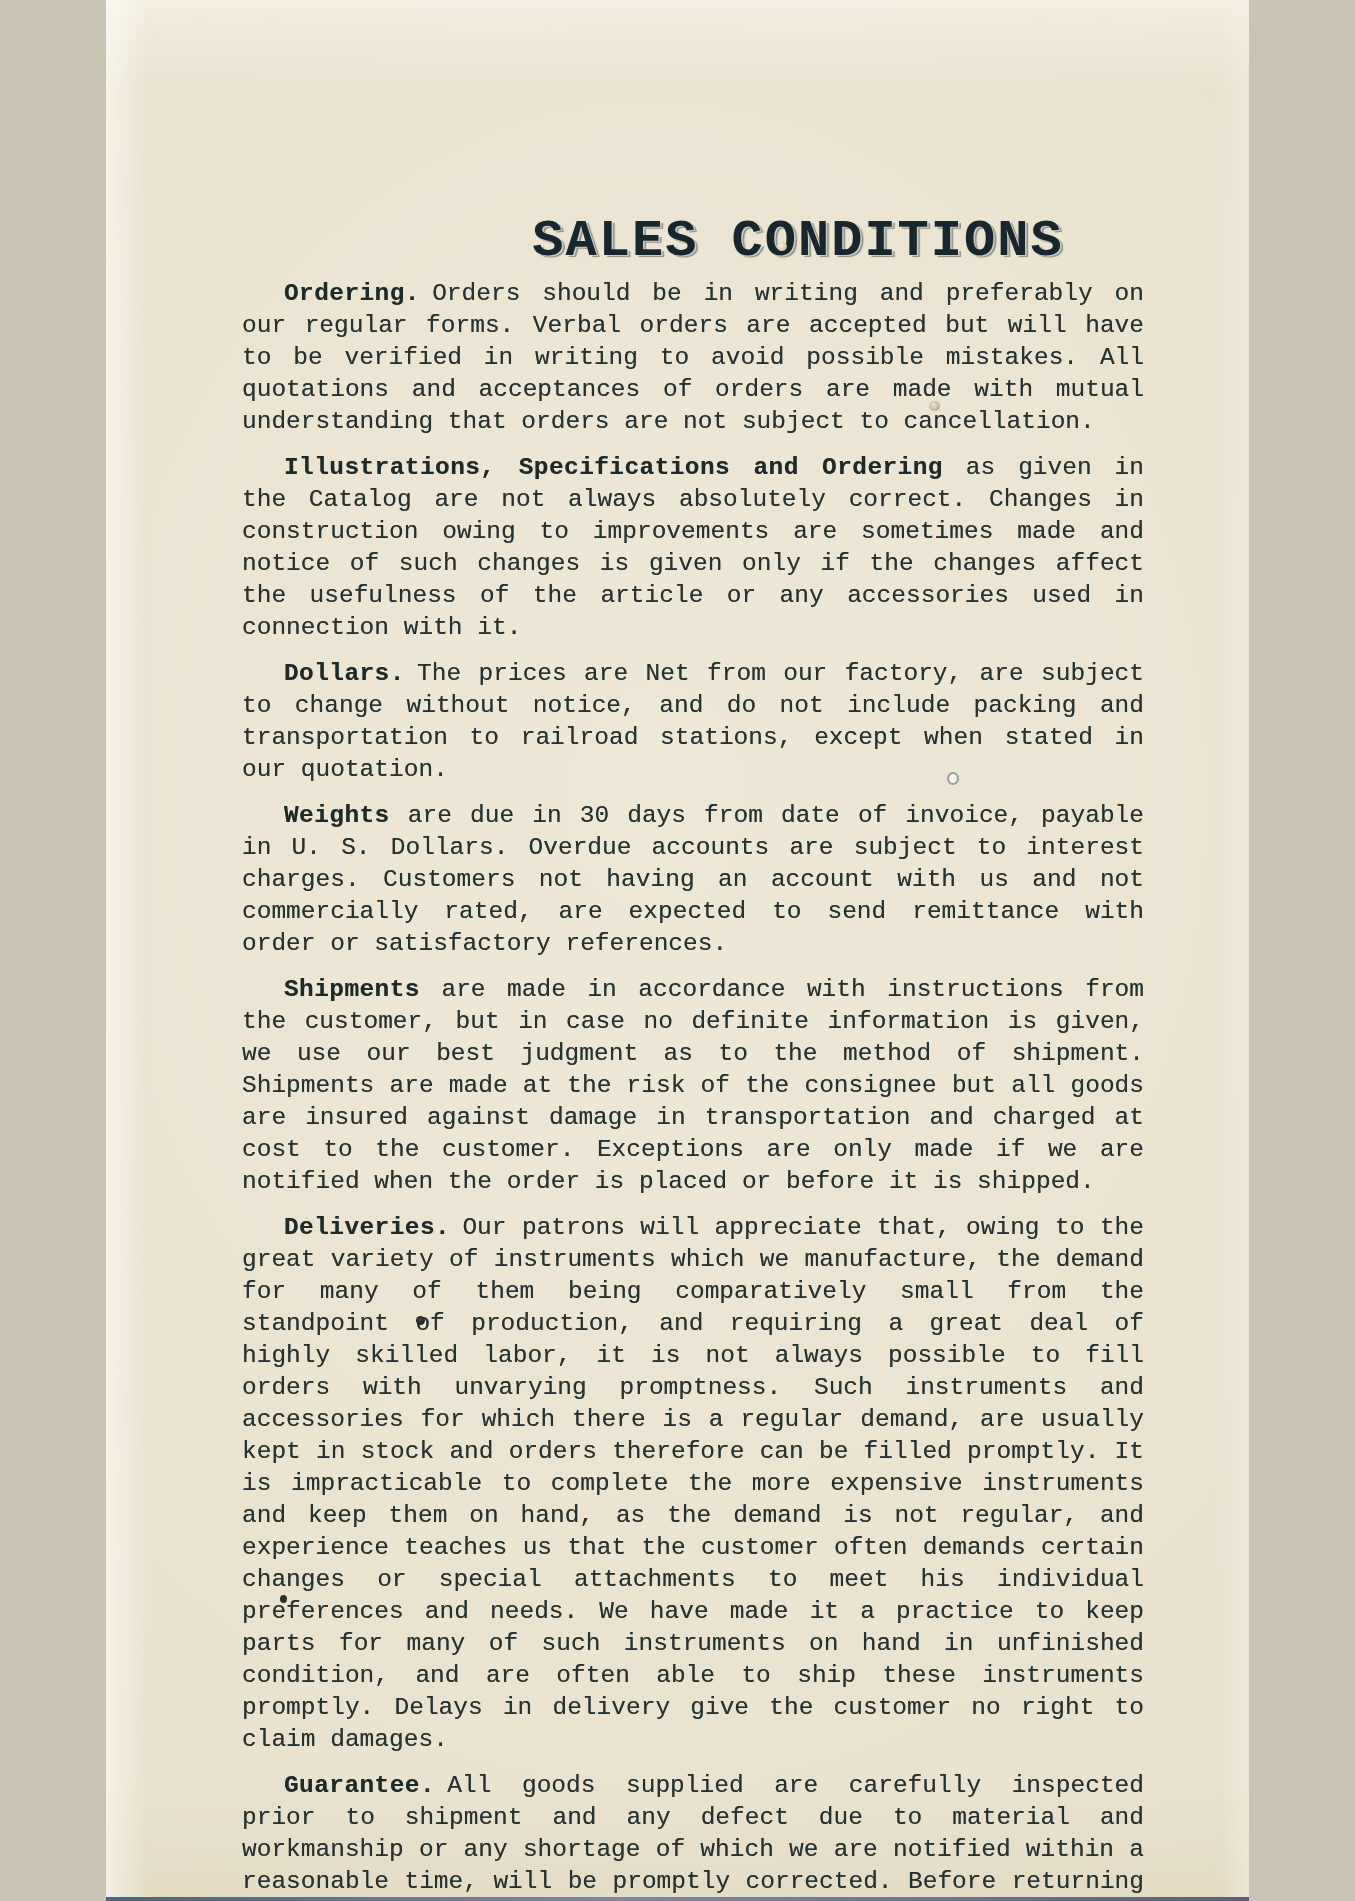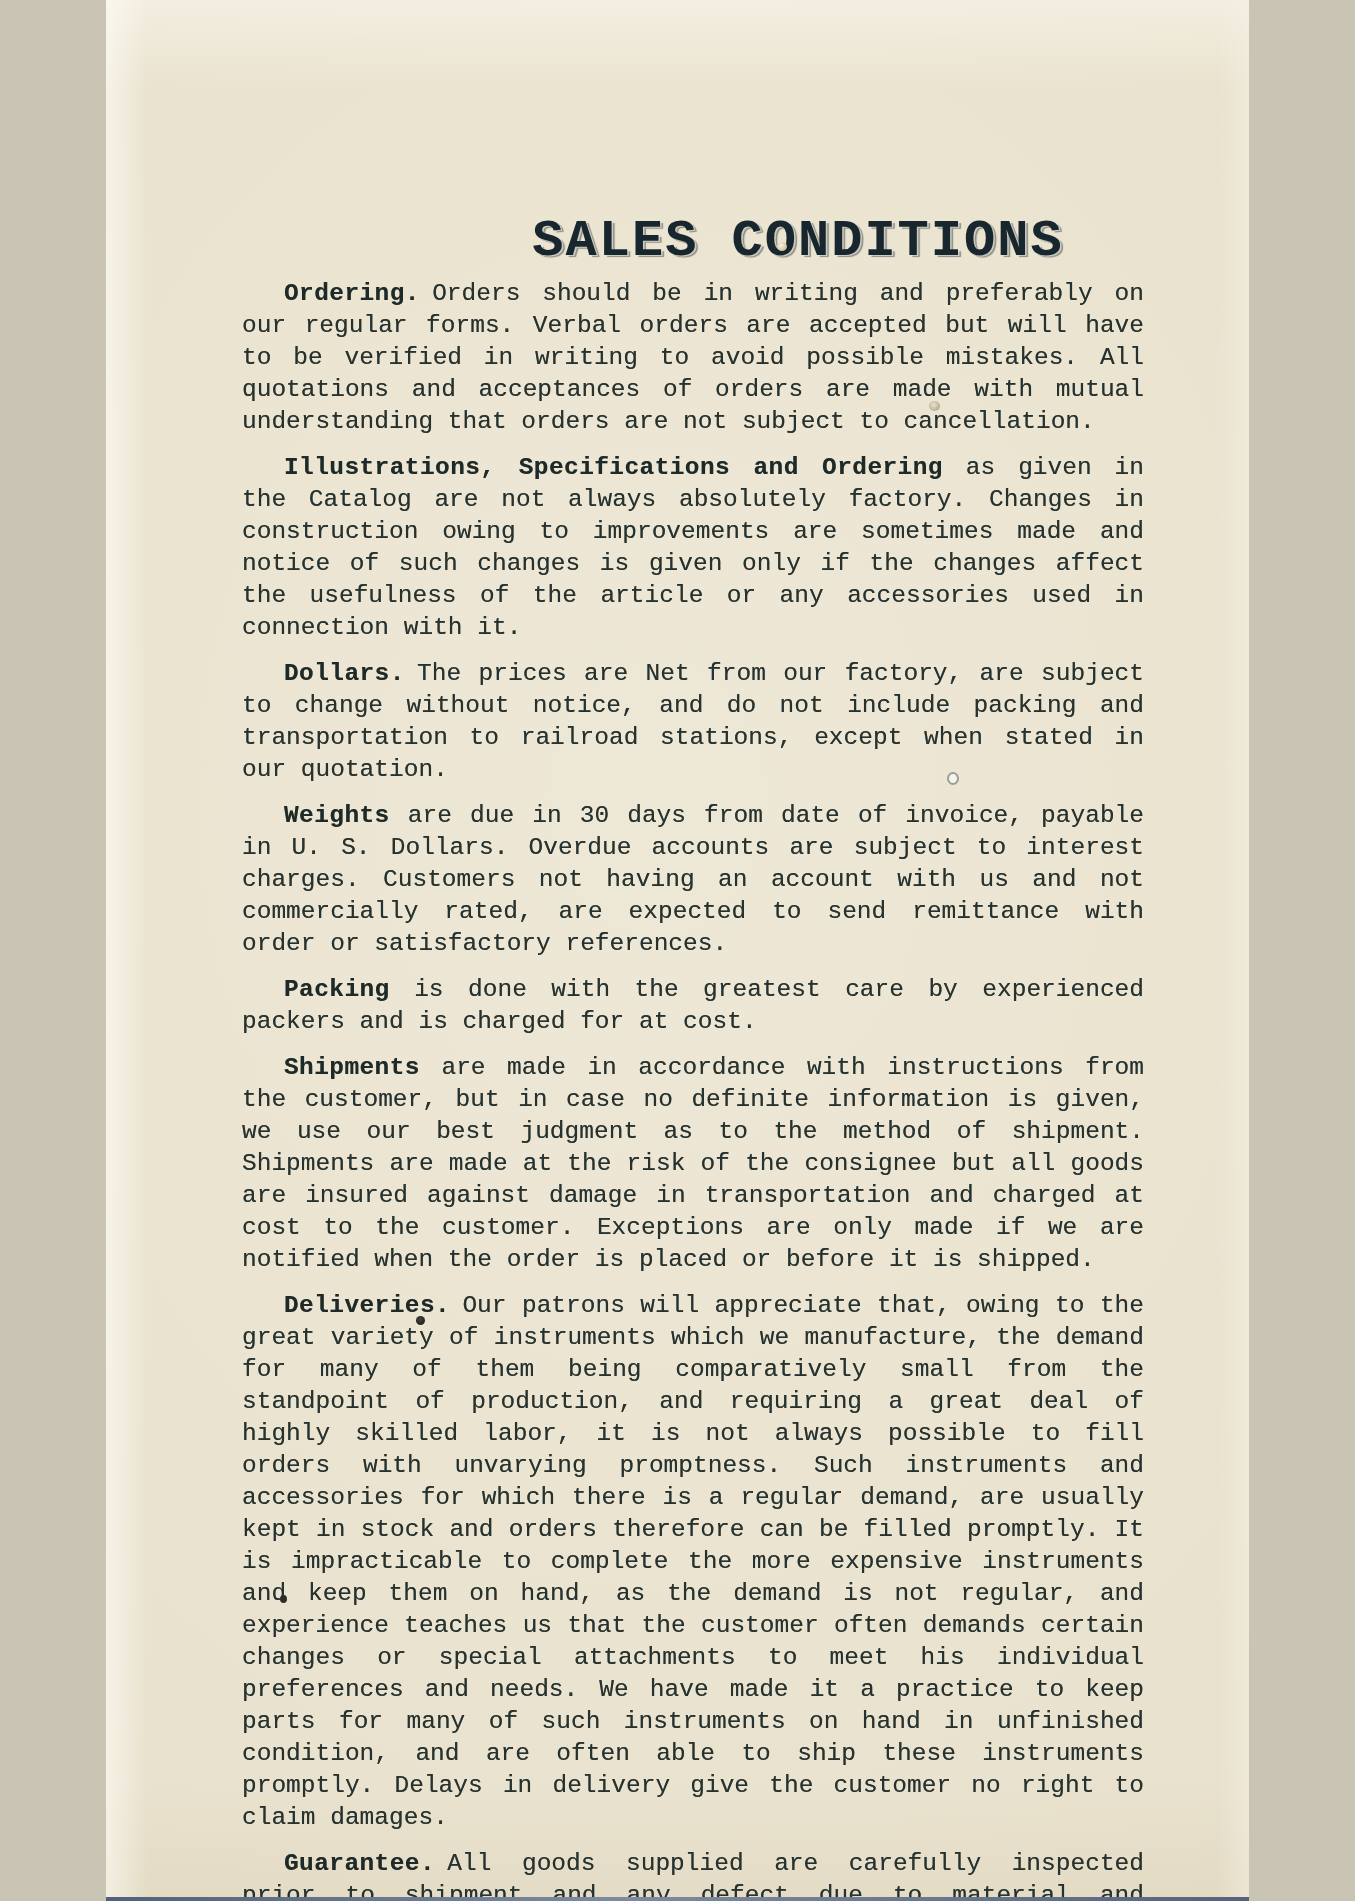--- a/index.html
+++ b/index.html
@@ -74,24 +74,23 @@
 </style>
 </head>
 <body>
 
 <div class="page">
 
   <div class="title">SALES CONDITIONS</div>
 
   <div class="content">
     <p><span class="lead">Ordering.</span><span> Orders should be in writing and preferably on our regular forms. Verbal orders are accepted but will have to be verified in writing to avoid possible mistakes. All quotations and acceptances of orders are made with mutual understanding that orders are not subject to cancellation.</span></p>
-    <p><span class="lead">Illustrations, Specifications and Ordering</span><span> as given in the Catalog are not always absolutely factory. Changes in construction owing to improvements are sometimes made and notice of such changes is given only if the changes affect the usefulness of the article or any accessories used in connection with it.</span></p>
+    <p><span class="lead">Illustrations, Specifications and Ordering</span><span> as given in the Catalog are not always absolutely correct. Changes in construction owing to improvements are sometimes made and notice of such changes is given only if the changes affect the usefulness of the article or any accessories used in connection with it.</span></p>
     <p><span class="lead">Dollars.</span><span> The prices are Net from our factory, are subject to change without notice, and do not include packing and transportation to railroad stations, except when stated in our quotation.</span></p>
     <p><span class="lead">Weights</span><span> are due in 30 days from date of invoice, payable in U. S. Dollars. Overdue accounts are subject to interest charges. Customers not having an account with us and not commercially rated, are expected to send remittance with order or satisfactory references.</span></p>
-    <p><span class="lead">Packing</span><span> is done with the greatest care by experienced packers and is charged for at cost.</span></p>
     <p><span class="lead">Shipments</span><span> are made in accordance with instructions from the customer, but in case no definite information is given, we use our best judgment as to the method of shipment. Shipments are made at the risk of the consignee but all goods are insured against damage in transportation and charged at cost to the customer. Exceptions are only made if we are notified when the order is placed or before it is shipped.</span></p>
     <p><span class="lead">Deliveries.</span><span> Our patrons will appreciate that, owing to the great variety of instruments which we manufacture, the demand for many of them being comparatively small from the standpoint of production, and requiring a great deal of highly skilled labor, it is not always possible to fill orders with unvarying promptness. Such instruments and accessories for which there is a regular demand, are usually kept in stock and orders therefore can be filled promptly. It is impracticable to complete the more expensive instruments and keep them on hand, as the demand is not regular, and experience teaches us that the customer often demands certain changes or special attachments to meet his individual preferences and needs. We have made it a practice to keep parts for many of such instruments on hand in unfinished condition, and are often able to ship these instruments promptly. Delays in delivery give the customer no right to claim damages.</span></p>
     <p><span class="lead">Guarantee.</span><span> All goods supplied are carefully inspected prior to shipment and any defect due to material and workmanship or any shortage of which we are notified within a reasonable time, will be promptly corrected. Before returning any goods we will furnish the necessary information regarding the method of shipment, packing, etc. Instructions for operation and care are furnished with each instrument and the customer is assured of any further help found necessary. We assume, however, no responsibility for any damage resulting from improper handling, etc. If instruments are constructed according to specifications furnished to us, we cannot be responsible for results obtained.</span></p>
   </div>
 
   <div class="fastener fastener-1">
     <span class="ring"></span>
     <span class="dome"></span>
   </div>
   <div class="fastener fastener-2">

